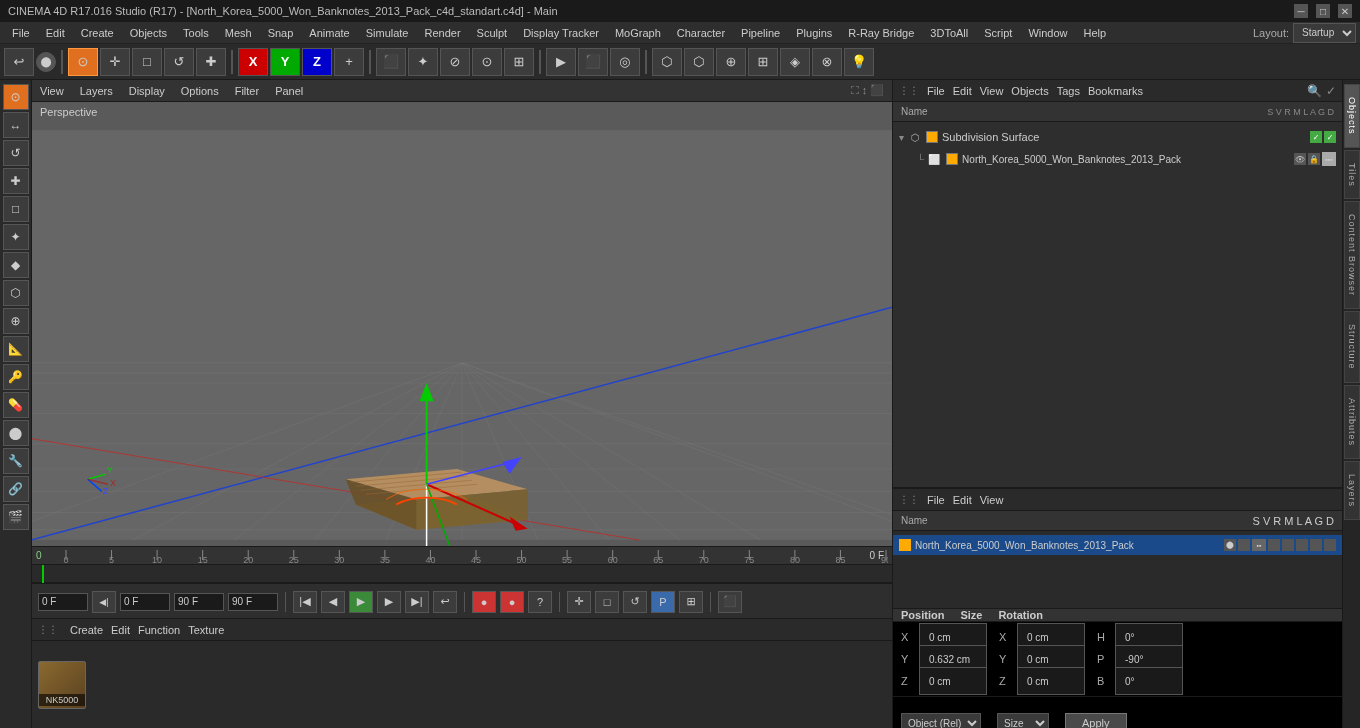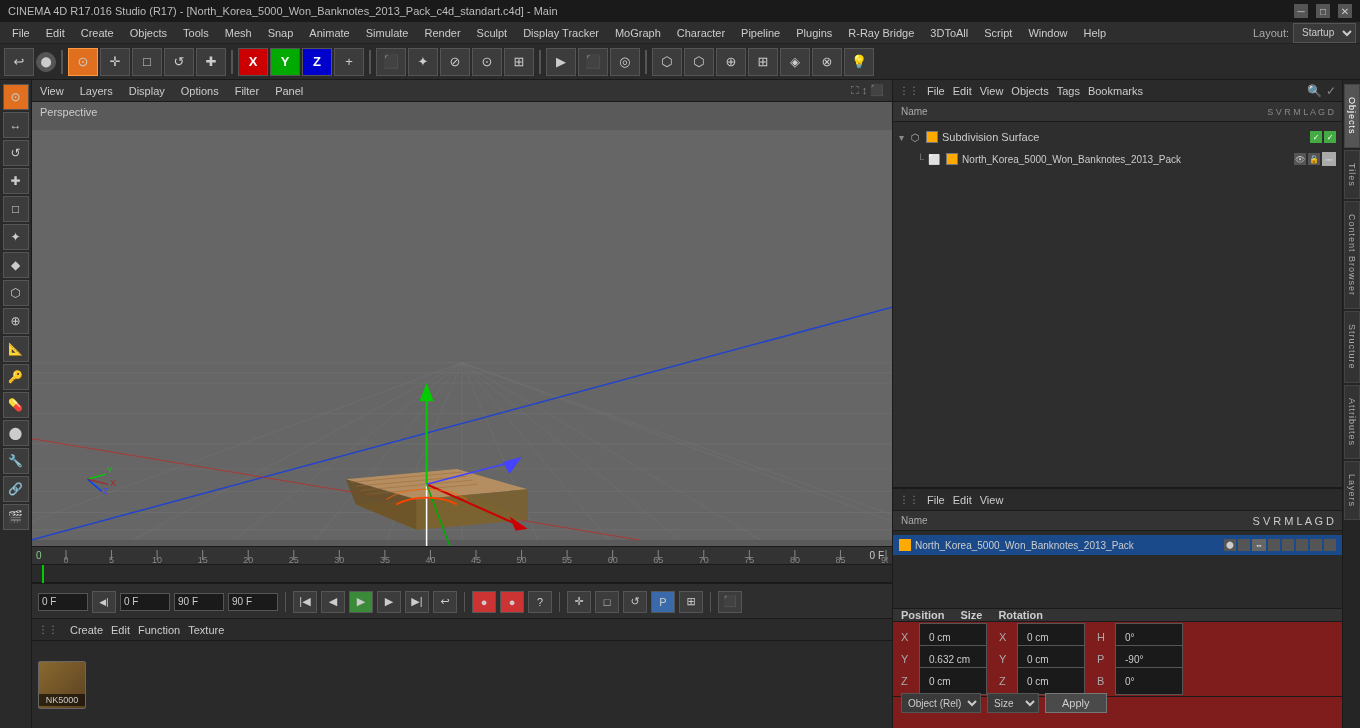--- a/index.html
+++ b/index.html
@@ -355,21 +355,21 @@
       display: flex;
       align-items: center;
       padding: 0 6px;
       gap: 4px;
     }
     .attr-row.selected { background: #1a4a8a; }
 
     
     #properties-panel {
       height: 120px;
-      background: #7f1d1d;
+      background: #000000;
       border-top: 1px solid #1a1a1a;
       display: flex;
       flex-direction: column;
     }
     #props-header {
       height: 22px;
       background: #333;
       display: flex;
       align-items: center;
       padding: 0 8px;
@@ -399,23 +399,23 @@
       width: 68px; height: 28px;
       background: #1a1a1a;
       border: 1px solid #555;
       color: #ccc;
       font-size: 10px;
       padding: 0 9px;
     }
     #props-footer {
       height: 28px;
       display: flex;
-      align-items: flex-end;
+      align-items: flex-start;
       padding: 16px 8px;
-      gap: 6px;
+      gap: 16px;
       border-top: 1px solid #1a1a1a;
     }
     .coord-select {
       background: #3a3a3a;
       border: 1px solid #555;
       color: #ccc;
       font-size: 10px;
       height: 20px;
       padding: 0 2px;
     }

